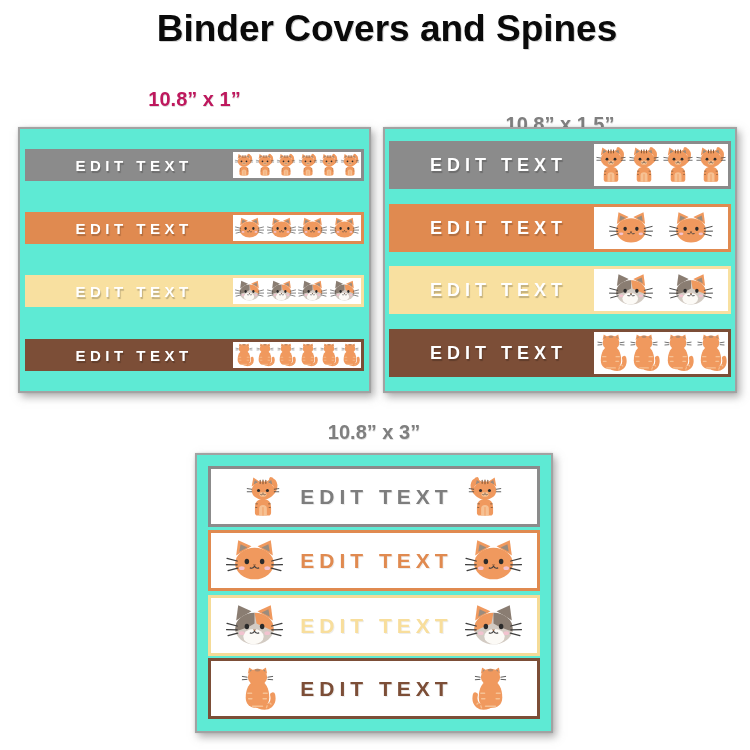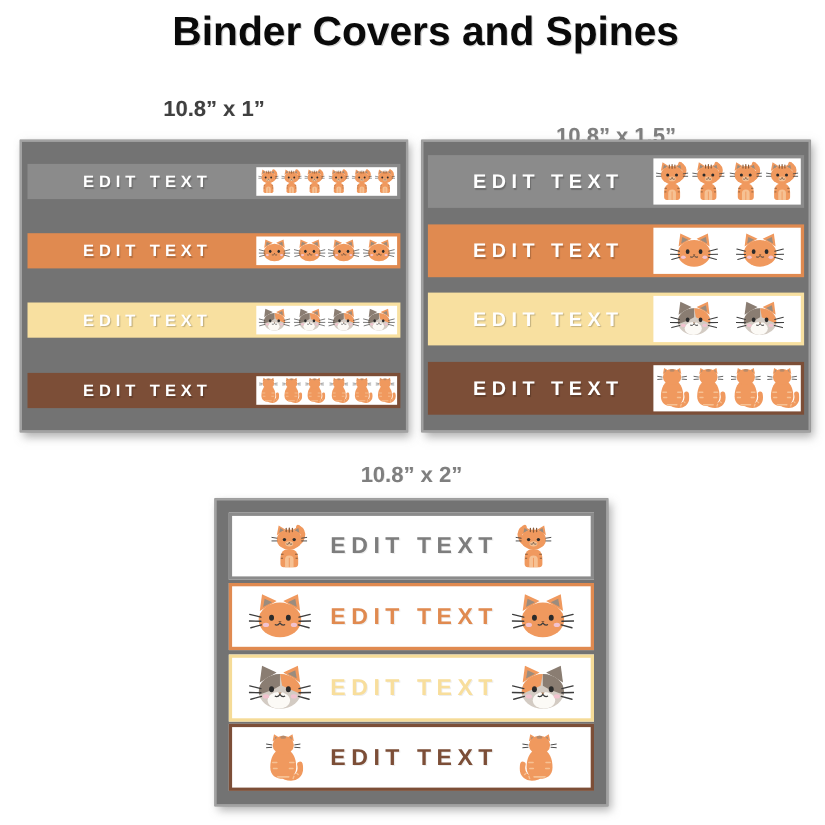--- a/index.html
+++ b/index.html
@@ -11,42 +11,42 @@
     position:absolute;left:0;top:8px;width:750px;text-align:center;
     font-size:37px;font-weight:700;color:#0a0a0a;
     text-shadow:1px 1px 0 rgba(160,160,160,.45);
     padding-left:12px;
   }
   .size-label{
     position:absolute;text-align:center;font-weight:700;font-size:20px;color:#7f7f7f;
     text-shadow:0.5px 0.5px 0 rgba(160,160,160,.35);
   }
   .page{
-    position:absolute;background:#737373;border:2px solid #8b5cf6;box-sizing:border-box;
+    position:absolute;background:#5eead4;border:2px solid #8b5cf6;box-sizing:border-box;
     box-shadow:3px 4px 8px rgba(110,110,110,.55), 0 0 2px rgba(0,0,0,.12);
   }
   .strip{position:absolute;box-sizing:border-box;}
   .strip-text{
     position:absolute;top:0;bottom:0;display:flex;align-items:center;justify-content:center;
     font-weight:700;white-space:nowrap;
   }
   .shadowed{text-shadow:1px 1.5px 1px rgba(0,0,0,.22);}
   .outline-text{text-shadow:1px 1px 0 rgba(0,0,0,.07);}
   .catbox{
     position:absolute;background:#fff;display:flex;align-items:center;
     justify-content:space-evenly;overflow:hidden;
   }
   .cat{display:block;flex:0 0 auto;}
 </style>
 </head>
 <body>
 
 <div class="title" style="color: rgb(10, 10, 10);">Binder Covers and Spines</div>
 <div id="panels-root">
-    <div class="size-label" style="left: 18px; top: 88px; width: 353px; color: #404040;">10.8” x 1”</div>
+    <div class="size-label" style="left: 18px; top: 88px; width: 353px; color: #be185d;">10.8” x 1”</div>
     <div class="page" style="border-color: rgb(162, 162, 162); left: 18px; top: 127px; width: 353px; height: 266px;">
       <div class="strip" style="left: 5px; right: 5px; top: 20px; height: 32px; background: rgb(139, 139, 139);">
         <div class="strip-text shadowed" style="font-size: 15px; letter-spacing: 4.5px; padding-left: 4.5px; color: rgb(255, 255, 255); left: 0px; width: 209px;">EDIT TEXT</div>
         <div class="catbox" style="right: 3px; top: 3px; bottom: 3px; width: 128px;">
           <svg viewBox="0 0 44 52" width="20" height="24" class="cat">
             <use href="#sym-standing"></use>
           </svg>
           <svg viewBox="0 0 44 52" width="20" height="24" class="cat">
             <use href="#sym-standing"></use>
           </svg>
@@ -174,21 +174,21 @@
           </svg>
           <svg viewBox="0 0 44 52" width="32" height="38" class="cat">
             <use href="#sym-sitting"></use>
           </svg>
           <svg viewBox="0 0 44 52" width="32" height="38" class="cat">
             <use href="#sym-sitting"></use>
           </svg>
         </div>
       </div>
     </div>
-    <div class="size-label" style="left: 195px; top: 421px; width: 358px; color: rgb(127, 127, 127);">10.8” x 2”</div>
+    <div class="size-label" style="left: 195px; top: 421px; width: 358px; color: rgb(127, 127, 127);">10.8” x 3”</div>
     <div class="page" style="border-color: rgb(162, 162, 162); left: 195px; top: 453px; width: 358px; height: 280px;">
       <div class="strip" style="left: 11px; right: 11px; top: 11px; height: 61px; background: rgb(255, 255, 255); border: 3px solid rgb(139, 139, 139);">
         <div class="strip-text outline-text" style="font-size: 21px; letter-spacing: 5px; padding-left: 5px; color: rgb(125, 125, 125); left: 0px; right: 0px;">EDIT TEXT</div>
         <svg viewBox="0 0 44 52" width="36" height="42" class="cat" style="position: absolute; left: 34px; top: 50%; margin-top: -21px;">
           <use href="#sym-standing"></use>
         </svg>
         <svg viewBox="0 0 44 52" width="36" height="42" class="cat" style="transform: scaleX(-1); position: absolute; right: 34px; top: 50%; margin-top: -21px;">
           <use href="#sym-standing"></use>
         </svg>
       </div>

